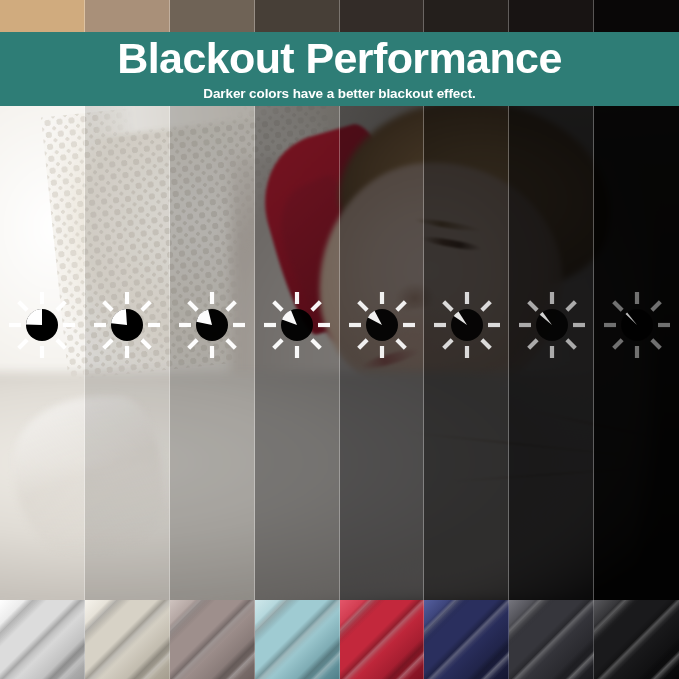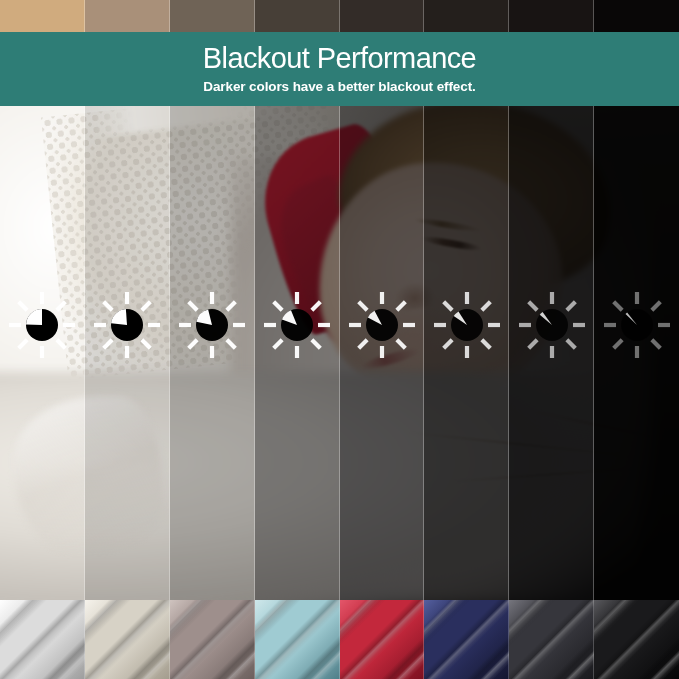--- a/index.html
+++ b/index.html
@@ -287,22 +287,22 @@
     top:32px; left:0;
     width:679px; height:74px;
     z-index:6;
     display:flex;
     flex-direction:column;
     align-items:center;
     justify-content:center;
   }
   .banner-title{
     color:#ffffff;
-    font-size:29px;
-    font-weight:400;
+    font-size:43px;
+    font-weight:700;
     letter-spacing:-0.6px;
     line-height:1;
     text-align:left;
     font-family:"Liberation Sans", sans-serif;
   }
   .banner-sub{
     color:#ffffff;
     font-size:13.5px;
     font-weight:700;
     line-height:1;

